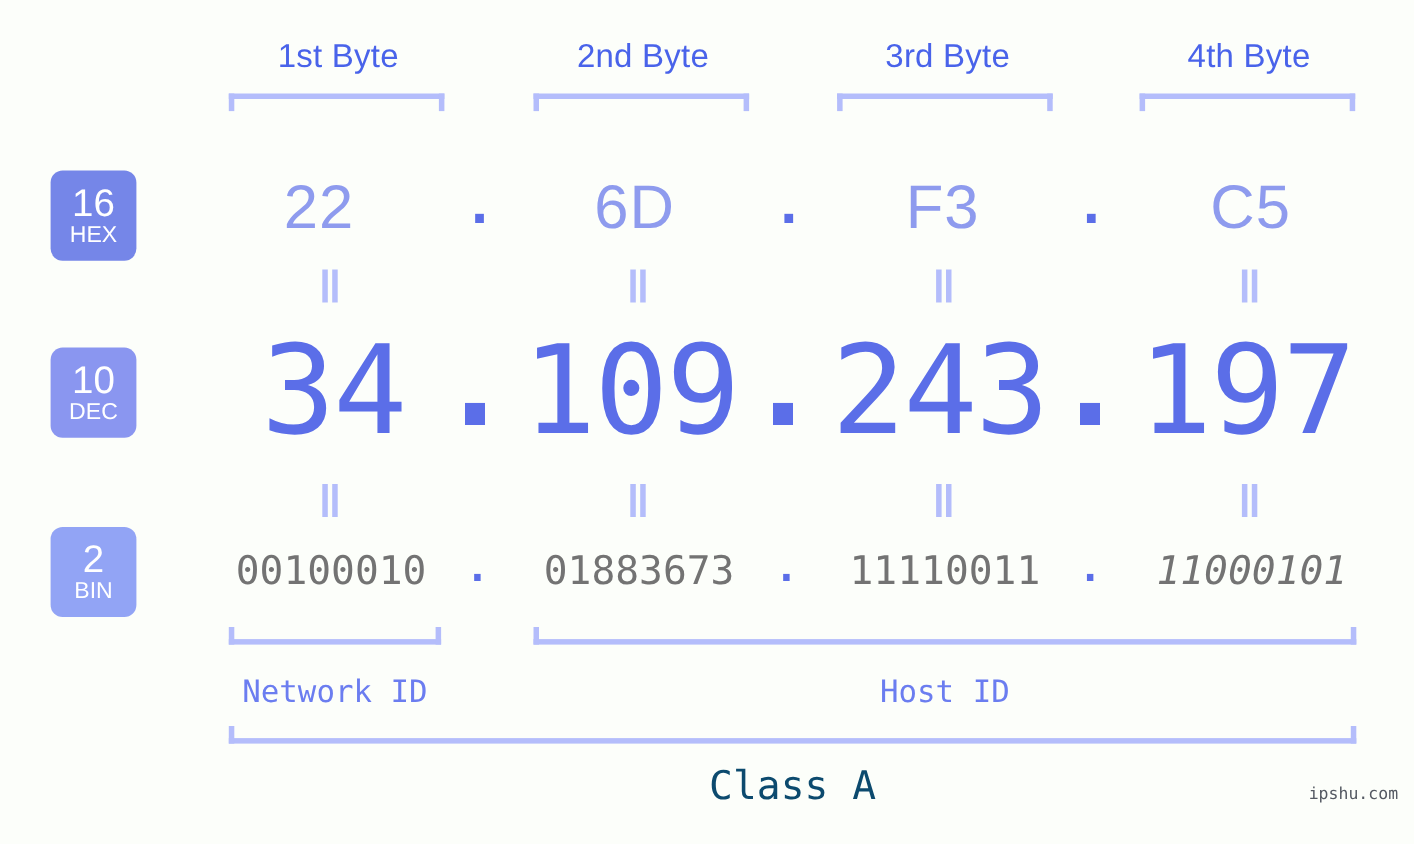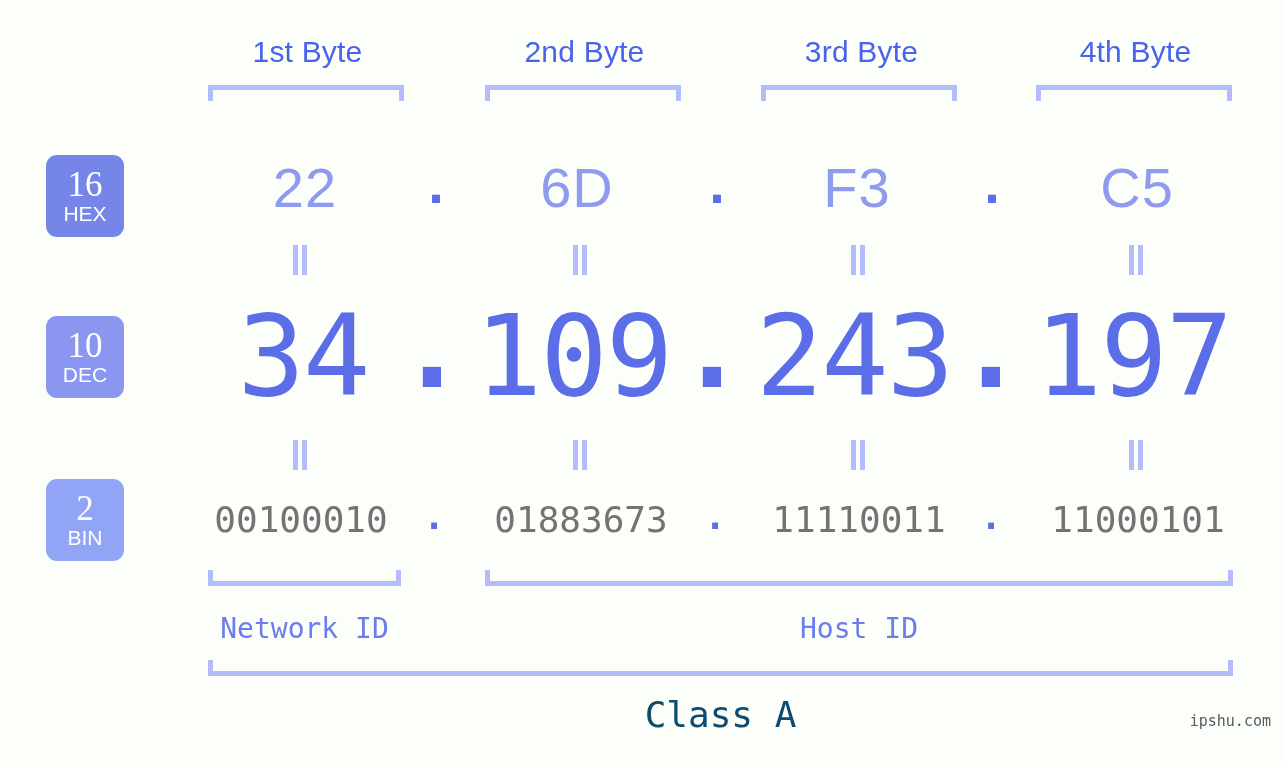--- a/index.html
+++ b/index.html
@@ -70,21 +70,20 @@
     flex-direction: column;
     align-items: center;
     justify-content: center;
     font-family: "Liberation Sans", sans-serif;
   }
   .badge .num {
     font-size: 35px;
     line-height: 35px;
     font-weight: 400;
     margin-bottom: 1px;
-    font-family: Liberation Serif, serif;
   }
   .badge .nm {
     font-size: 21px;
     line-height: 22px;
     font-weight: 400;
   }
   .badge-hex { top: 155px; background: #7586e8; }
   .badge-dec { top: 316px; background: #8a96f0; }
   .badge-bin { top: 479px; background: #92a4f5; }
 
@@ -224,21 +223,21 @@
   </div>
   <div class="badge badge-dec">
     <span class="num">10</span>
     <span class="nm">DEC</span>
   </div>
   <div class="badge badge-bin">
     <span class="num">2</span>
     <span class="nm">BIN</span>
   </div>
 
-  <div class="val hex-val" style="left:207px; width:196px;">22</div>
+  <div class="val hex-val" style="left:192px; width:196px;">22</div>
   <div class="hex-dot" style="left:406px; width:60px;">.</div>
   <div class="val hex-val" style="left:479px; width:196px;">6D</div>
   <div class="hex-dot" style="left:687px; width:60px;">.</div>
   <div class="val hex-val" style="left:759px; width:196px;">F3</div>
   <div class="hex-dot" style="left:962px; width:60px;">.</div>
   <div class="val hex-val" style="left:1039px; width:196px;">C5</div>
 
   <div class="eq" style="left:288px; top:245px;">
     <i></i><i></i>
   </div>
@@ -272,21 +271,21 @@
   <div class="eq" style="left:1124px; top:440px;">
     <i></i><i></i>
   </div>
 
   <div class="val bin-val" style="left:203px; width:196px;">00100010</div>
   <div class="bin-dot" style="left:402px; width:64px;">.</div>
   <div class="val bin-val" style="left:483px; width:196px;">01883673</div>
   <div class="bin-dot" style="left:683px; width:64px;">.</div>
   <div class="val bin-val" style="left:761px; width:196px;">11110011</div>
   <div class="bin-dot" style="left:959px; width:64px;">.</div>
-  <div class="val bin-val" style="left:1040px; width:196px;">11000101</div>
+  <div class="val bin-val" style="left:1040px; width:196px;font-style:italic;">11000101</div>
 
   <div class="bracket bracket-up" style="left:208px; top:570px; width:193px;"></div>
   <div class="bracket bracket-up" style="left:485px; top:570px; width:748px;"></div>
 
   <div class="id-label" style="left:208px; top:612px; width:193px;">Network ID</div>
   <div class="id-label" style="left:485px; top:612px; width:748px;">Host ID</div>
 
   <div class="bracket bracket-up" style="left:208px; top:660px; width:1025px;"></div>
   <div class="class-label" style="left:208px; top:694px; width:1025px;">Class A</div>
 

